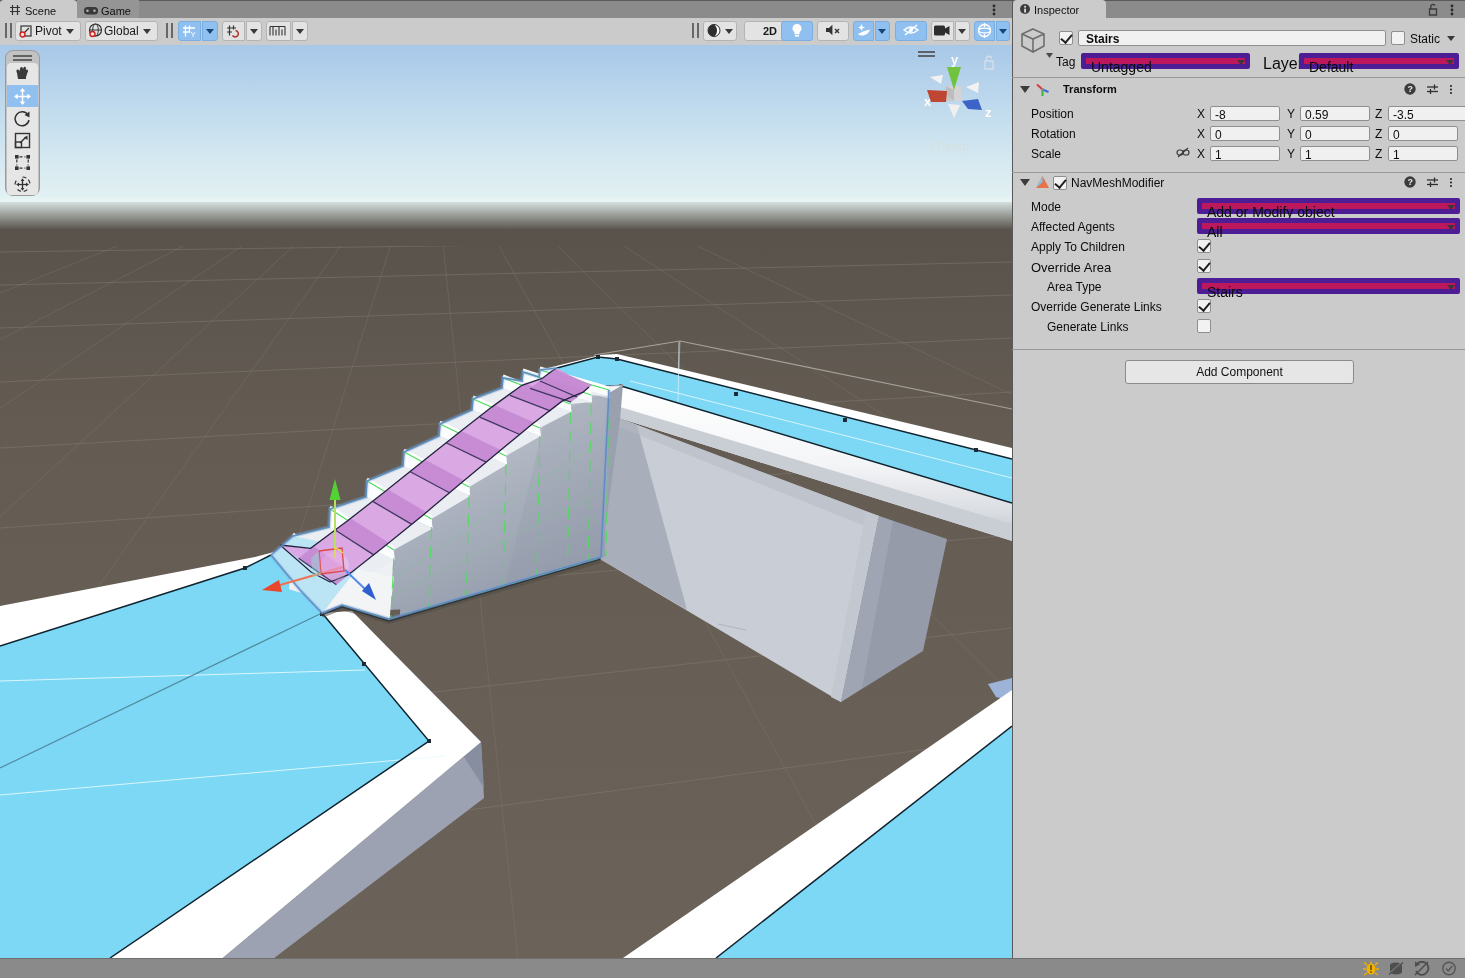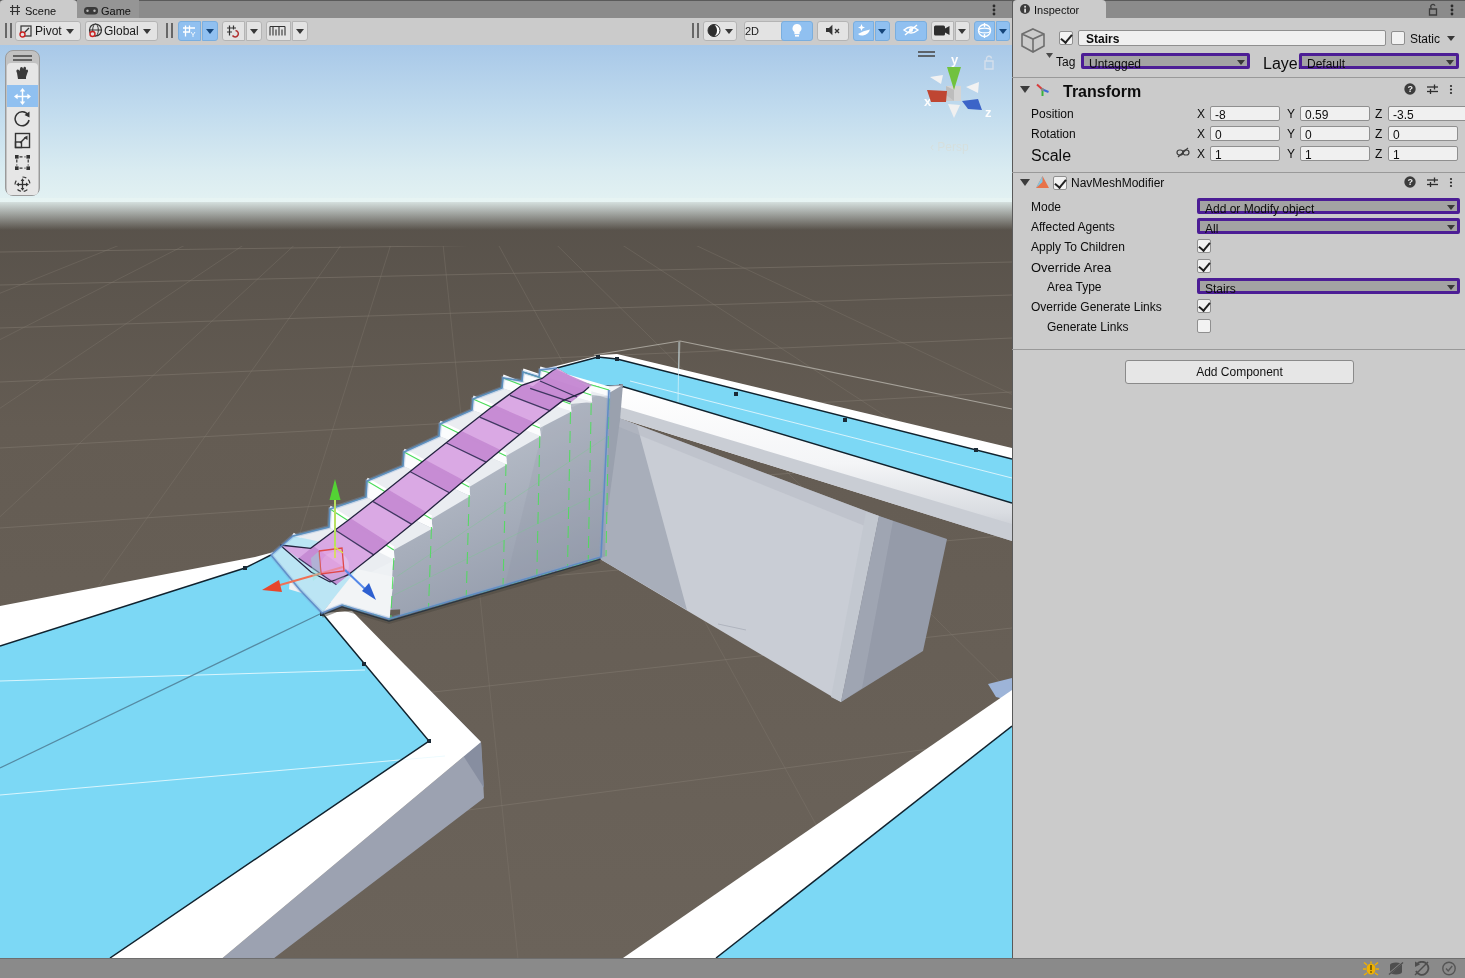--- a/index.html
+++ b/index.html
@@ -10,21 +10,21 @@
 #toolbar { left:0; top:18px; width:1012px; height:27px; background:#cbcbcb; }
 .tbtn { position:absolute; background:#e3e3e3; border:1px solid #b4b4b4; border-radius:3px; height:20px; top:3px; font-size:11px; color:#1a1a1a; }
 .tbtn.blue { background:#90c0f0; border-color:#7aaede; }
 .grip { position:absolute; top:5px; width:7px; height:15px; border-left:2px solid #676767; border-right:2px solid #676767; }
 .dar { position:absolute; width:0; height:0; border-left:4px solid transparent; border-right:4px solid transparent; border-top:5px solid #383838; }
 #insp { left:1012px; top:0; width:453px; height:958px; background:#cbcbcb; border-left:1px solid #595959; }
 #insptabbar { position:absolute; left:1012px; top:0; width:453px; height:18px; background:#8b8b8b; border-top:1px solid #5a5a5a; border-left:1px solid #595959; }
 #insptab { position:absolute; left:1013px; top:0; width:93px; height:18px; background:#cbcbcb; border-radius:4px 4px 0 0; }
 .lbl { position:absolute; font-size:12px; color:#0c0c0c; white-space:nowrap; }
 .fld { position:absolute; background:#f0f0f0; border:1px solid #8f8f8f; border-radius:2px; font-size:12px; color:#0c0c0c; }
-.drop { position:absolute; background:#a3a3a3; border:3px solid #4c1d95; border-radius:2px; font-size:12px; color:#0c0c0c; }
+.drop { position:absolute; background:#be185d; border:5px solid #4c1d95; border-radius:2px; font-size:14px; color:#0c0c0c; }
 .cb { position:absolute; width:14px; height:14px; background:#f2f2f2; border:1px solid #8f8f8f; border-radius:2px; }
 .chk:after { content:""; position:absolute; left:3px; top:0px; width:5px; height:9px; border:solid #202020; border-width:0 2px 2px 0; transform:rotate(40deg); }
 .sep { position:absolute; left:1012px; width:453px; height:1px; background:#999999; }
 #statusbar { left:0; top:958px; width:1465px; height:20px; background:#8a8a8a; border-top:1px solid #6e6e6e; }
 svg { display:block; }
 text { font-family:"Liberation Sans",sans-serif; }
 </style></head>
 <body>
 <div id="root">
 <svg class="abs" style="left:0;top:45px" width="1012" height="913" viewBox="0 45 1012 913">
@@ -341,21 +341,21 @@
 <div class="dar" style="left:296px;top:11px"></div>
 
 <div class="grip" style="left:692px"></div>
 <div class="tbtn" style="left:703px;width:34px"></div>
 <svg class="abs" style="left:707px;top:5px" width="15" height="15">
         <circle cx="7" cy="7.5" r="6" fill="#2e2e2e"></circle>
         <path d="M7 1.5 a6 6 0 0 1 0 12 a7.5 7.5 0 0 0 0,-12z" fill="#fff"></path>
         <circle cx="7" cy="7.5" r="6" fill="none" stroke="#2e2e2e" stroke-width="1"></circle>
       </svg>
 <div class="dar" style="left:725px;top:11px"></div>
-<div class="tbtn" style="left:744px;width:52px;text-align:left;line-height:18px;font-weight:normal">2D</div>
+<div class="tbtn" style="left:744px;width:52px;text-align:center;line-height:18px;font-weight:bold">2D</div>
 <div class="tbtn blue" style="left:781px;width:32px"></div>
 <svg class="abs" style="left:791px;top:5px" width="12" height="15">
         <path d="M6 1 a4.4 4.4 0 0 1 2.6 8 l0 2.2 -5.2 0 0 -2.2 a4.4 4.4 0 0 1 2.6 -8z" fill="#fdfdfd"></path>
         <rect x="4" y="12" width="4" height="1.6" fill="#fdfdfd"></rect>
       </svg>
 <div class="tbtn" style="left:817px;width:32px"></div>
 <svg class="abs" style="left:825px;top:5px" width="16" height="14">
         <path d="M1 5 h3 l3.4,-3.2 v10.4 L4 9 H1z" fill="#333"></path>
         <path d="M10 6 l4 4 m0 -4 l-4 4" stroke="#333" stroke-width="1.4"></path>
       </svg>
@@ -496,21 +496,21 @@
       <polygon points="1,2 11,2 6,9" fill="#3c3c3c"></polygon>
     </svg>
 <svg class="abs" style="left:1035px;top:82px" width="15" height="15">
       <g stroke-width="2">
         <line x1="7.5" y1="7.5" x2="2" y2="2.5" stroke="#d83b3b"></line>
         <line x1="7.5" y1="7.5" x2="7.5" y2="14" stroke="#3bb23b"></line>
         <line x1="7.5" y1="7.5" x2="13.5" y2="10" stroke="#3b6bd8"></line>
         <circle cx="7.5" cy="7.5" r="1.6" fill="#888" stroke="none"></circle>
       </g>
     </svg>
-<div class="lbl" style="left:1063px;top:83px;font-weight:bold;font-size:16px">Transform</div>
+<div class="lbl" style="left:1063px;top:83px;font-weight:bold;font-size:11px">Transform</div>
 <svg class="abs" style="left:1404px;top:83px" width="13" height="13">
       <circle cx="6" cy="6" r="5.7" fill="#3c3c3c"></circle>
       <text x="3.6" y="9" font-size="9" fill="#eee" font-weight="bold">?</text>
     </svg>
 <svg class="abs" style="left:1426px;top:83px" width="14" height="13">
       <g stroke="#2e2e2e" stroke-width="1.3">
         <line x1="1" y1="4" x2="12" y2="4"></line>
         <line x1="1" y1="8.5" x2="12" y2="8.5"></line>
         <line x1="8.5" y1="1.5" x2="8.5" y2="6.5"></line>
         <line x1="4.5" y1="6" x2="4.5" y2="11"></line>
@@ -528,21 +528,21 @@
 <div class="fld" style="left:1300px;top:106px;width:70px;height:15px;padding:1px 0 0 4px">0.59</div>
 <div class="lbl" style="left:1375px;top:107px;font-size:12px">Z</div>
 <div class="fld" style="left:1388px;top:106px;width:86px;height:15px;padding:1px 0 0 4px">-3.5</div>
 <div class="lbl" style="left:1031px;top:127px;font-size:12px">Rotation</div>
 <div class="lbl" style="left:1197px;top:127px;font-size:12px">X</div>
 <div class="fld" style="left:1210px;top:126px;width:70px;height:15px;padding:1px 0 0 4px">0</div>
 <div class="lbl" style="left:1287px;top:127px;font-size:12px">Y</div>
 <div class="fld" style="left:1300px;top:126px;width:70px;height:15px;padding:1px 0 0 4px">0</div>
 <div class="lbl" style="left:1375px;top:127px;font-size:12px">Z</div>
 <div class="fld" style="left:1388px;top:126px;width:70px;height:15px;padding:1px 0 0 4px">0</div>
-<div class="lbl" style="left:1031px;top:147px;font-size:16px">Scale</div>
+<div class="lbl" style="left:1031px;top:147px;font-size:12px">Scale</div>
 <div class="lbl" style="left:1197px;top:147px;font-size:12px">X</div>
 <div class="fld" style="left:1210px;top:146px;width:70px;height:15px;padding:1px 0 0 4px">1</div>
 <div class="lbl" style="left:1287px;top:147px;font-size:12px">Y</div>
 <div class="fld" style="left:1300px;top:146px;width:70px;height:15px;padding:1px 0 0 4px">1</div>
 <div class="lbl" style="left:1375px;top:147px;font-size:12px">Z</div>
 <div class="fld" style="left:1388px;top:146px;width:70px;height:15px;padding:1px 0 0 4px">1</div>
 <svg class="abs" style="left:1176px;top:147px" width="15" height="12">
       <g fill="none" stroke="#3c3c3c" stroke-width="1.2">
         <rect x="1" y="3" width="6" height="5" rx="2.5"></rect>
         <rect x="7" y="3" width="6" height="5" rx="2.5"></rect>

